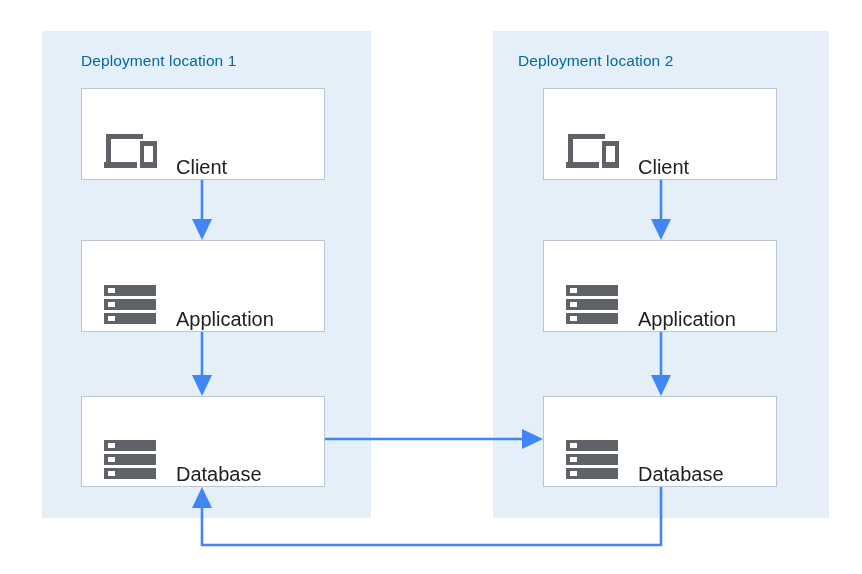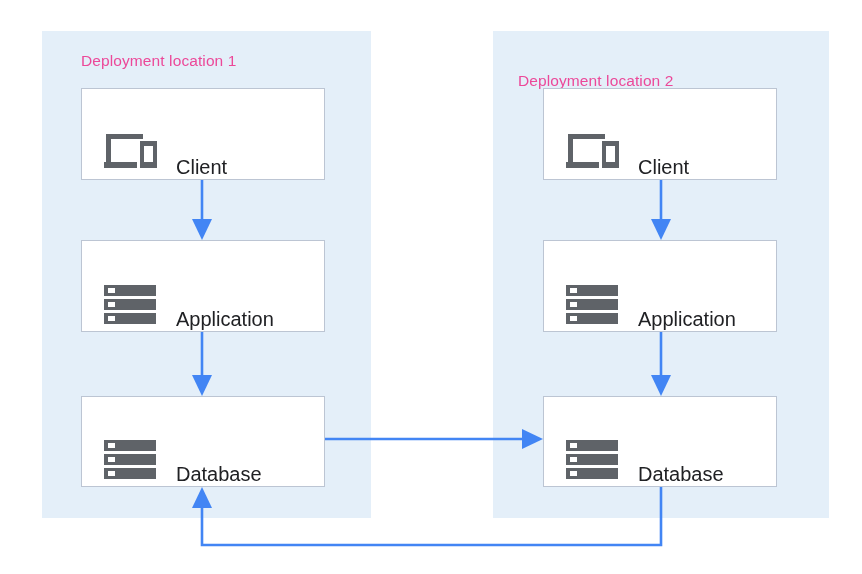--- a/index.html
+++ b/index.html
@@ -1,21 +1,21 @@
 <!DOCTYPE html>
 <html><head>
 <meta charset="utf-8">
 <style>
   html,body{margin:0;padding:0;background:#fff;}
   body{width:862px;height:574px;font-family:"Liberation Sans",sans-serif;}
   #canvas{position:relative;width:862px;height:574px;background:#ffffff;overflow:hidden;}
 
   .zone{position:absolute;background:#e4eff9;}
   .zone-label{
-    position:absolute;color:#ec4899;font-size:15.5px;
+    position:absolute;color:#0369a1;font-size:15.5px;
     font-family:"Liberation Sans",sans-serif;white-space:nowrap;
     letter-spacing:.1px;
   }
 
   .node{
     position:absolute;background:#ffffff;border:1px solid #bcc5d3;
     box-sizing:border-box;display:flex;align-items:flex-end;
   }
   .node .ico{flex:0 0 auto;margin-left:22px;display:block;}
   .node .lbl{
@@ -28,21 +28,21 @@
 </style>
 </head>
 <body>
 
 <div id="canvas">
 
   <div class="zone" style="left:42px;top:31px;width:329px;height:487px;"></div>
   <div class="zone" style="left:493px;top:31px;width:336px;height:487px;"></div>
 
   <div class="zone-label" style="left:81px;top:52px;">Deployment location 1</div>
-  <div class="zone-label" style="left:518px;top:52px;margin-top:20px;">Deployment location 2</div>
+  <div class="zone-label" style="left:518px;top:52px;">Deployment location 2</div>
 
   <div class="edge" style="left:0;top:0;width:862px;height:574px;">
     <svg width="862" height="574">
       <line x1="202" y1="180" x2="202" y2="227" stroke="#4285f4" stroke-width="2.6"></line>
       <polygon points="202,240 192,219 212,219" fill="#4285f4"></polygon>
     </svg>
   </div>
 
   <div class="edge" style="left:0;top:0;width:862px;height:574px;">
     <svg width="862" height="574">

